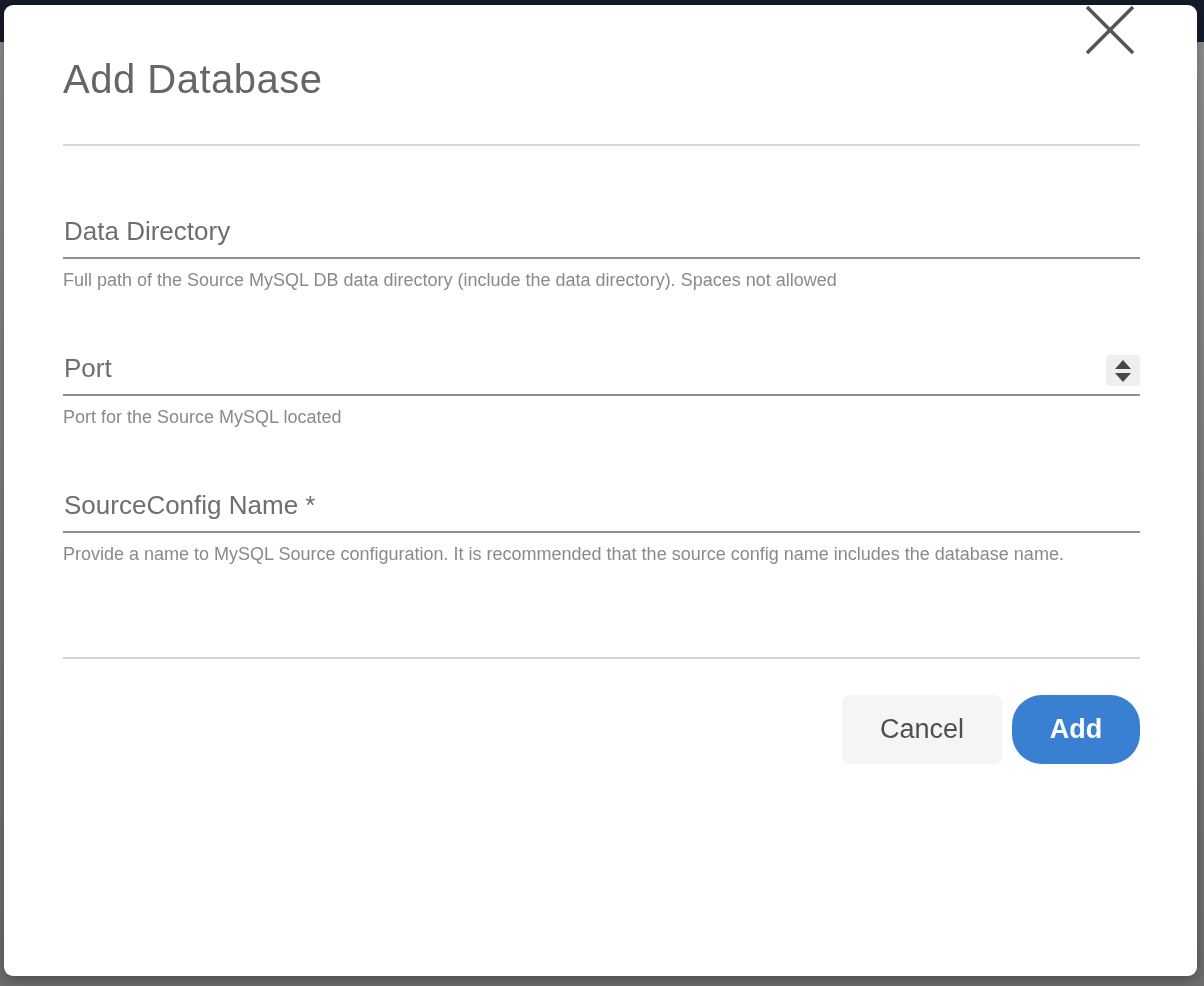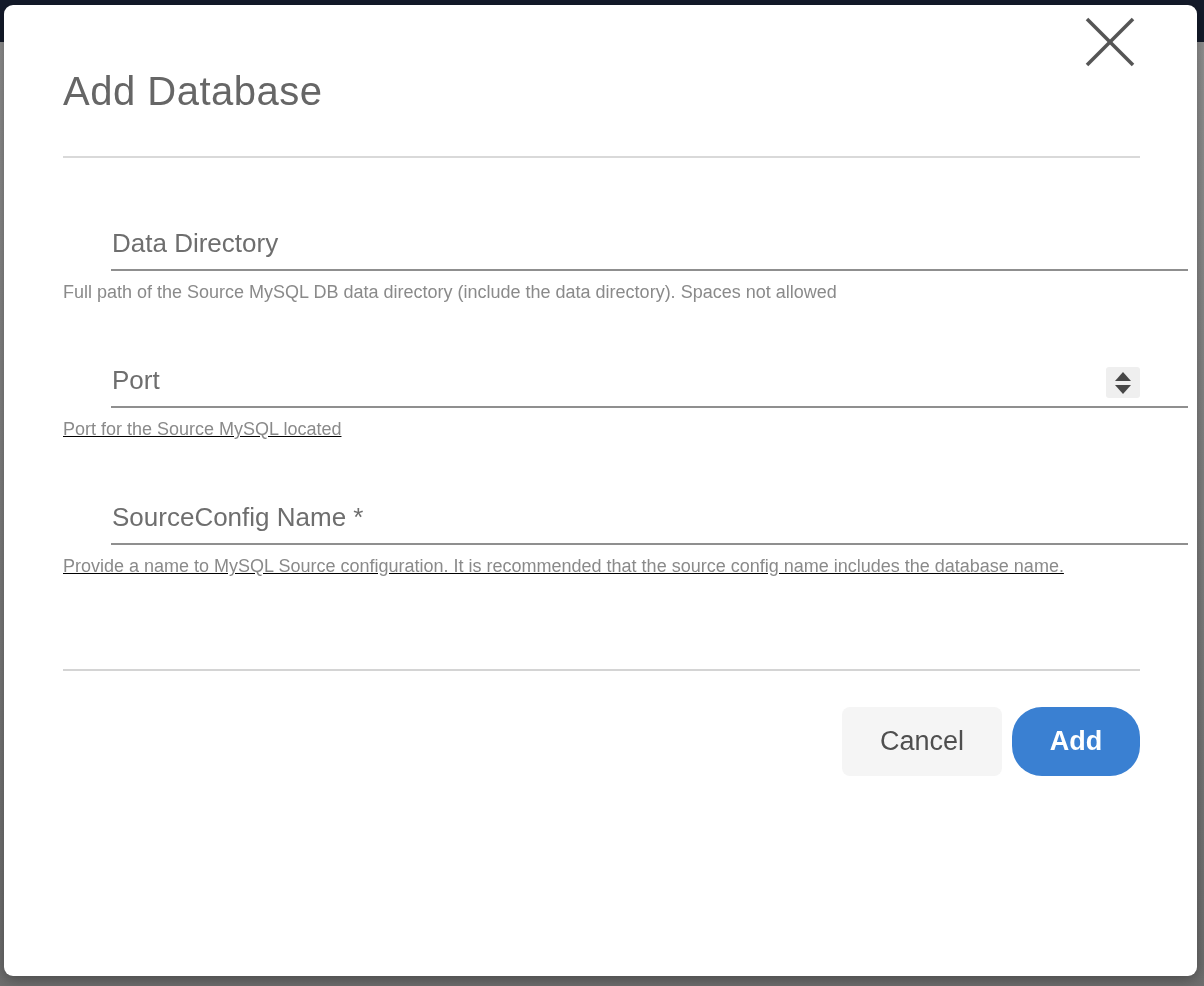--- a/index.html
+++ b/index.html
@@ -16,21 +16,21 @@
   .backdrop-body  { position: absolute; top: 42px; left: 0; right: 0; bottom: 0;
                     background: linear-gradient(#919191, #6e6e6e); }
 
   
   .modal {
     position: absolute;
     left: 4px; top: 5px; right: 7px; bottom: 10px;
     background: #ffffff;
     border-radius: 9px;
     box-shadow: 0 3px 14px rgba(0,0,0,0.35);
-    padding: 12px 57px 0 59px;
+    padding: 0 57px 0 59px;
     overflow: hidden;
   }
 
   
   .dialog-header { position: relative; padding-top: 50px; }
   .dialog-title {
     font-size: 40px;
     font-weight: 400;
     color: #666666;
     letter-spacing: 0.5px;
@@ -48,36 +48,35 @@
   .close-btn svg { display: block; }
 
   .header-divider {
     border: none;
     border-top: 2px solid #d9d9d9;
     margin-top: 41px;
   }
 
   
   .field { margin-top: 66px; }
-  .field + .field { margin-top: 56px; text-decoration: underline; }
+  .field + .field { margin-top: 56px; }
   .input-row { position: relative; }
   .text-input {
     width: 100%;
     border: none;
     border-bottom: 2px solid #8f8f8f;
     background: transparent;
     font-family: "Liberation Sans", sans-serif;
     font-size: 26px;
     color: #0c4a6e;
     padding: 4px 0 10px 1px;
     outline: none;
     border-radius: 0;
     -webkit-appearance: none;
     appearance: textfield;
-    margin-left: 48px;
   }
   .text-input::-webkit-outer-spin-button,
   .text-input::-webkit-inner-spin-button { -webkit-appearance: none; margin: 0; }
   .text-input::placeholder { color: #6e6e6e; opacity: 1; }
 
   .helper {
     margin-top: 8px;
     font-size: 18px;
     line-height: 1.45;
     color: #8a8a8a;

